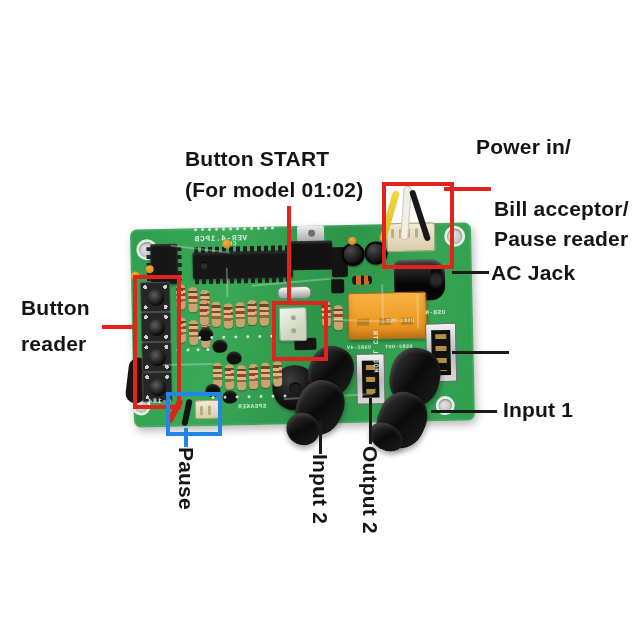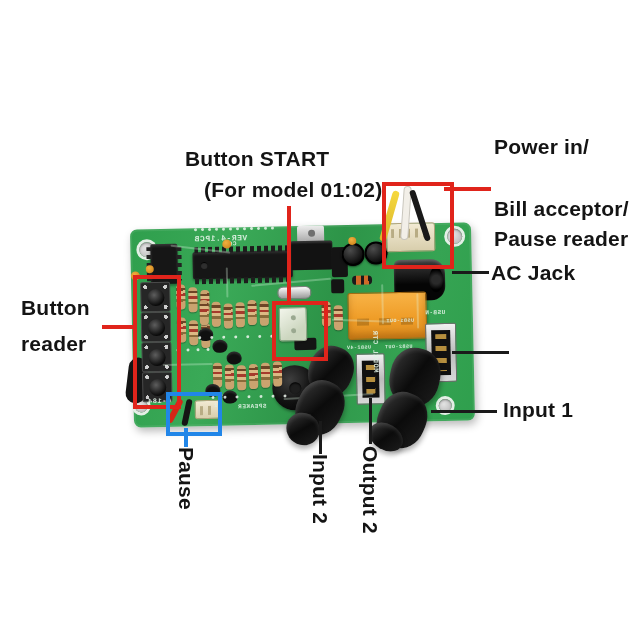--- a/index.html
+++ b/index.html
@@ -235,23 +235,23 @@
   <div class="ann-box" style="left:133px;top:275px;width:40px;height:126px;"></div>
   <div class="ann-box blue" style="left:166px;top:392px;width:48px;height:36px;"></div>
   <div class="ann-line blue" style="left:184px;top:428px;width:4px;height:19px;"></div>
   <div class="ann-line black" style="left:452px;top:271px;width:37px;height:3px;"></div>
   <div class="ann-line black" style="left:452px;top:351px;width:57px;height:3px;"></div>
   <div class="ann-line black" style="left:431px;top:410px;width:66px;height:3px;"></div>
   <div class="ann-line black" style="left:319px;top:421px;width:3px;height:33px;"></div>
   <div class="ann-line black" style="left:369px;top:398px;width:3px;height:46px;"></div>
 
   <div class="label" style="left:185px;top:147px;">Button START</div>
-  <div class="label" style="left:185px;top:178px;margin-left:19px;">(For model 01:02)</div>
-
-  <div class="label" style="left:494px;top:135px;">Power in/</div>
+  <div class="label" style="left:185px;top:178px;">(For model 01:02)</div>
+
+  <div class="label" style="left:476px;top:135px;">Power in/</div>
   <div class="label" style="left:494px;top:197px;">Bill acceptor/</div>
   <div class="label" style="left:494px;top:227px;">Pause reader</div>
 
   <div class="label" style="left:491px;top:261px;">AC Jack</div>
   <div class="label" style="left:503px;top:398px;">Input 1</div>
 
   <div class="label" style="left:21px;top:296px;">Button</div>
   <div class="label" style="left:21px;top:332px;">reader</div>
 
   <div class="label vert" style="left:174px;top:447px;">Pause</div>

